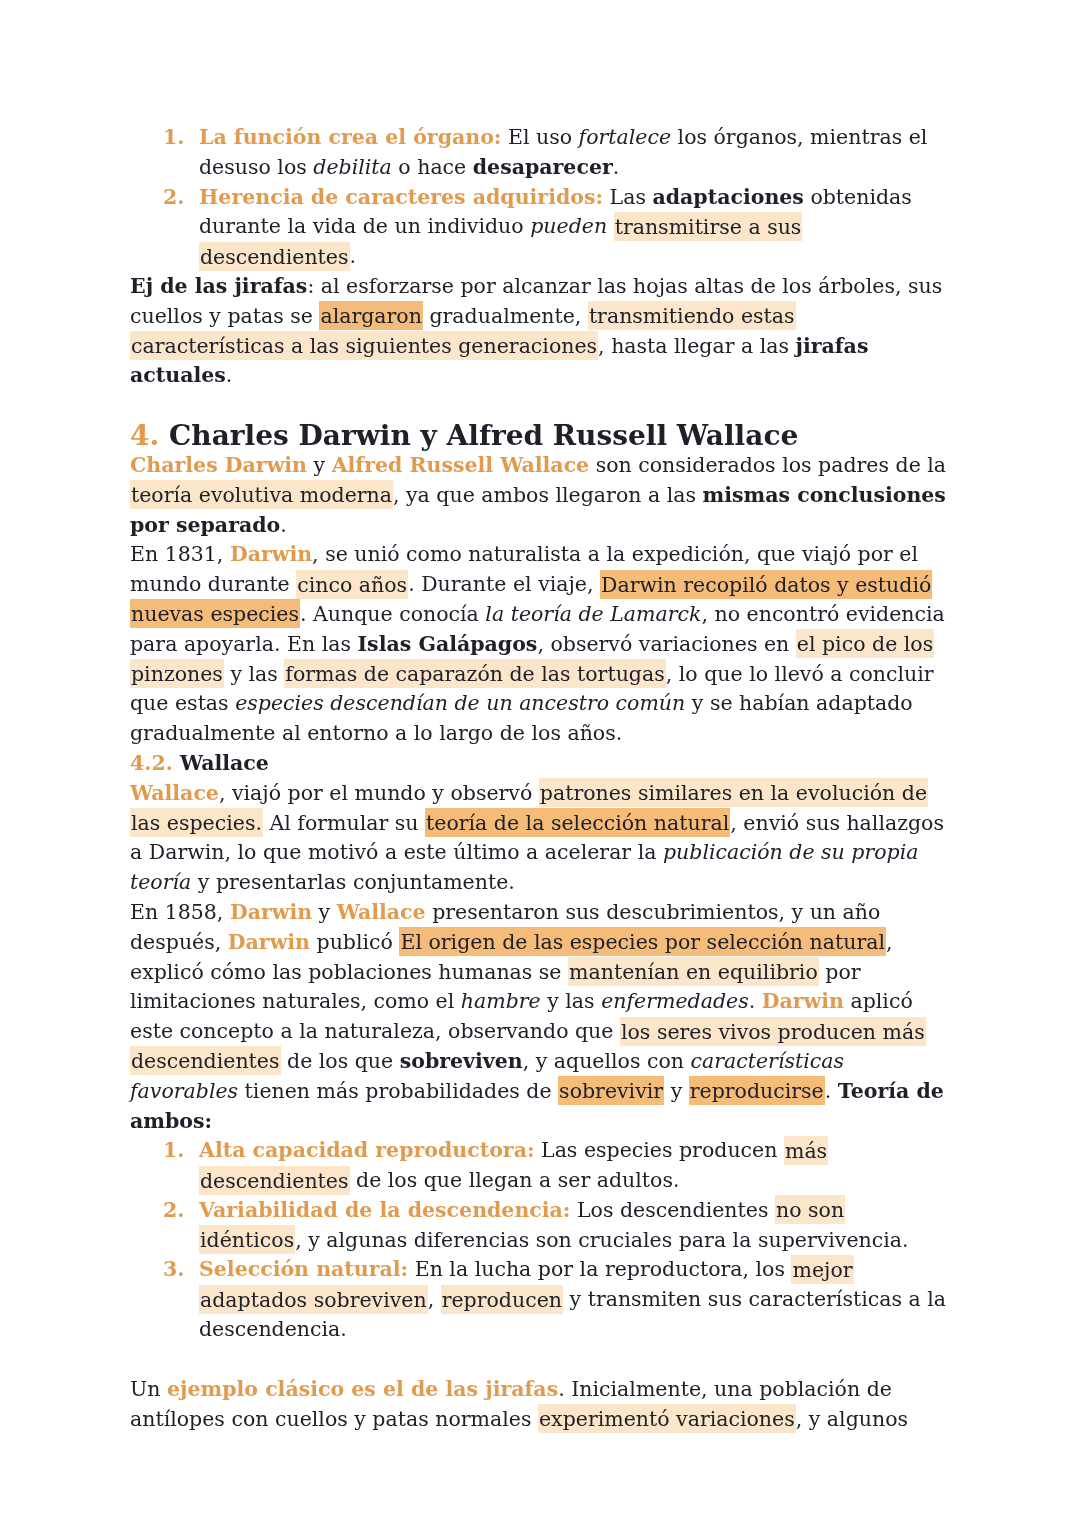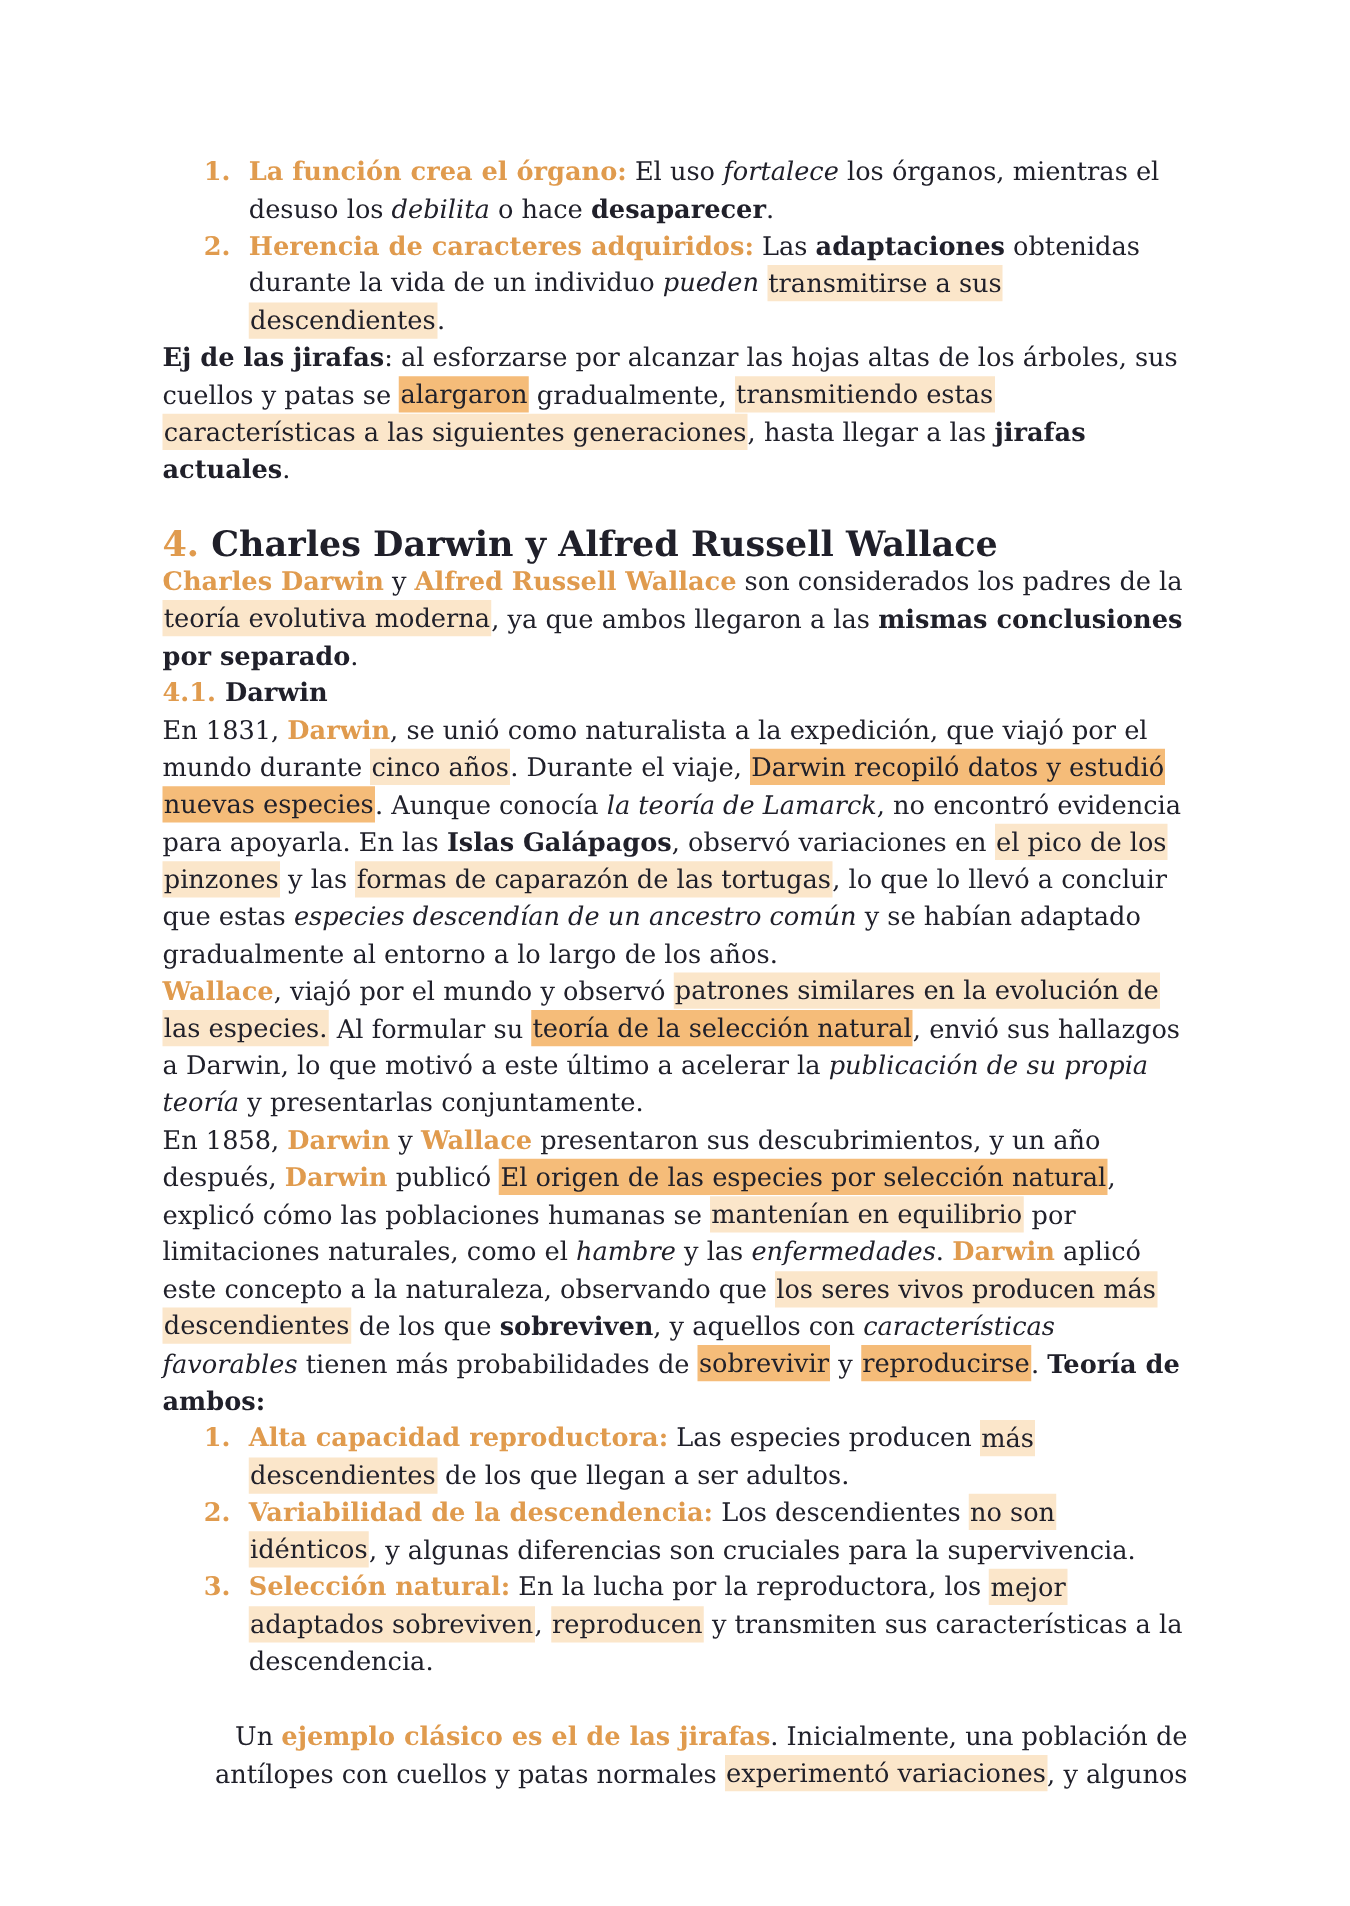--- a/index.html
+++ b/index.html
@@ -18,21 +18,21 @@
     box-sizing:border-box;
     width:1080px;height:1525px;
     padding:123px 130px 40px 130px;
     color:var(--text);
     font-size:20.5px;
     line-height:29.8px;
   }
   p{margin:0;}
   .heading{font-weight:bold;font-size:28px;margin-top:30px;}
   .subheading{margin:0;}
-  .spaced{margin-top:30px;text-align:right;}
+  .spaced{margin-top:30px;}
   ol.nlist{list-style:none;margin:0;padding:0;}
   ol.nlist li{display:flex;align-items:baseline;}
   .num{flex:0 0 36px;margin-left:33px;font-weight:bold;color:var(--orange);}
   .libody{flex:1;}
   .b{font-weight:bold;}
   .i{font-style:italic;}
   .u{text-decoration-thickness:1.6px;text-underline-offset:3.5px;}
   .or{color:var(--orange);font-weight:bold;}
   .hl{background-color:var(--hl-light);padding:2.5px 1px;
       box-decoration-break:clone;-webkit-box-decoration-break:clone;}
@@ -49,22 +49,22 @@
         <span class="libody"><span class="or">La función crea el órgano:</span><span> El </span><span class="u">uso</span><span> </span><span class="i">fortalece</span><span> los órganos, mientras el </span><span class="u">desuso</span><span> los </span><span class="i">debilita</span><span> o hace </span><span class="b">desaparecer</span><span>.</span></span>
       </li>
       <li>
         <span class="num">2.</span>
         <span class="libody"><span class="or">Herencia de caracteres adquiridos:</span><span> Las </span><span class="b">adaptaciones</span><span> obtenidas </span><span class="u">durante la vida de un individuo</span><span> </span><span class="i">pueden</span><span> </span><span class="hl">transmitirse a sus descendientes</span><span>.</span></span>
       </li>
     </ol>
     <p class="paragraph"><span class="b">Ej de las jirafas</span><span>: al esforzarse por alcanzar las hojas altas de los árboles, sus cuellos y patas se </span><span class="hl2">alargaron</span><span> gradualmente, </span><span class="hl">transmitiendo estas características a las siguientes generaciones</span><span>, hasta llegar a las </span><span class="b">jirafas actuales</span><span>.</span></p>
     <p class="heading"><span class="or">4.</span><span class="b"> Charles Darwin y Alfred Russell Wallace</span></p>
     <p class="paragraph"><span class="or">Charles Darwin</span><span> y </span><span class="or">Alfred Russell Wallace</span><span> son considerados los </span><span class="u">padres</span><span> de la </span><span class="hl">teoría evolutiva moderna</span><span>, ya que ambos llegaron a las </span><span class="b">mismas conclusiones por separado</span><span>.</span></p>
-    <p class="subheading"><span class="or">4.1.</span><span class="b"> Darwin</span></p>
     <p class="paragraph"><span>En 1831, </span><span class="or">Darwin</span><span>, se unió como naturalista a la </span><span class="u">expedición</span><span>, que viajó por el mundo durante </span><span class="hl">cinco años</span><span>. Durante el viaje, </span><span class="hl2">Darwin recopiló datos y estudió nuevas especies</span><span>. Aunque conocía </span><span class="i">la teoría de Lamarck</span><span>, </span><span class="u">no encontró evidencia para apoyarla</span><span>. En las </span><span class="b">Islas Galápagos</span><span>, observó variaciones en </span><span class="hl">el pico de los pinzones</span><span> y las </span><span class="hl">formas de caparazón de las tortugas</span><span>, lo que lo llevó a concluir que estas </span><span class="i">especies descendían de un ancestro común</span><span> y se habían </span><span class="u">adaptado</span><span> gradualmente </span><span class="u">al entorno</span><span> a lo largo de los años.</span></p>
+    <p class="subheading"><span class="or">4.2.</span><span class="b"> Wallace</span></p>
     <p class="paragraph"><span class="or">Wallace</span><span>, viajó por el mundo y observó </span><span class="hl">patrones similares en la evolución de las especies.</span><span> Al formular su </span><span class="hl2">teoría de la selección natural</span><span>, envió sus hallazgos a Darwin, lo que motivó a este último a acelerar la </span><span class="i">publicación de su propia teoría</span><span> y </span><span class="u">presentarlas conjuntamente</span><span>.</span></p>
     <p class="paragraph"><span>En 1858, </span><span class="or">Darwin</span><span> y </span><span class="or">Wallace</span><span> presentaron sus descubrimientos, y un año después, </span><span class="or">Darwin</span><span> publicó </span><span class="hl2">El origen de las especies por selección natural</span><span>, explicó cómo las poblaciones humanas se </span><span class="hl">mantenían en equilibrio</span><span> por </span><span class="u">limitaciones naturales</span><span>, como el </span><span class="i">hambre</span><span> y las </span><span class="i">enfermedades</span><span>. </span><span class="or">Darwin</span><span> aplicó este concepto a la </span><span class="u">naturaleza</span><span>, observando que </span><span class="hl">los seres vivos producen más descendientes</span><span> de los que </span><span class="b">sobreviven</span><span>, y aquellos con </span><span class="i">características favorables</span><span> tienen </span><span class="u">más probabilidades</span><span> de </span><span class="hl2">sobrevivir</span><span> y </span><span class="hl2">reproducirse</span><span>. </span><span class="b">Teoría de ambos:</span></p>
     <ol class="nlist">
       <li>
         <span class="num">1.</span>
         <span class="libody"><span class="or">Alta capacidad reproductora:</span><span> Las especies producen </span><span class="hl">más descendientes</span><span> de </span><span class="u">los que llegan a ser adultos</span><span>.</span></span>
       </li>
       <li>
         <span class="num">2.</span>
         <span class="libody"><span class="or">Variabilidad de la descendencia:</span><span> Los descendientes </span><span class="hl">no son idénticos</span><span>, y algunas diferencias son </span><span class="u">cruciales para la supervivencia</span><span>.</span></span>

